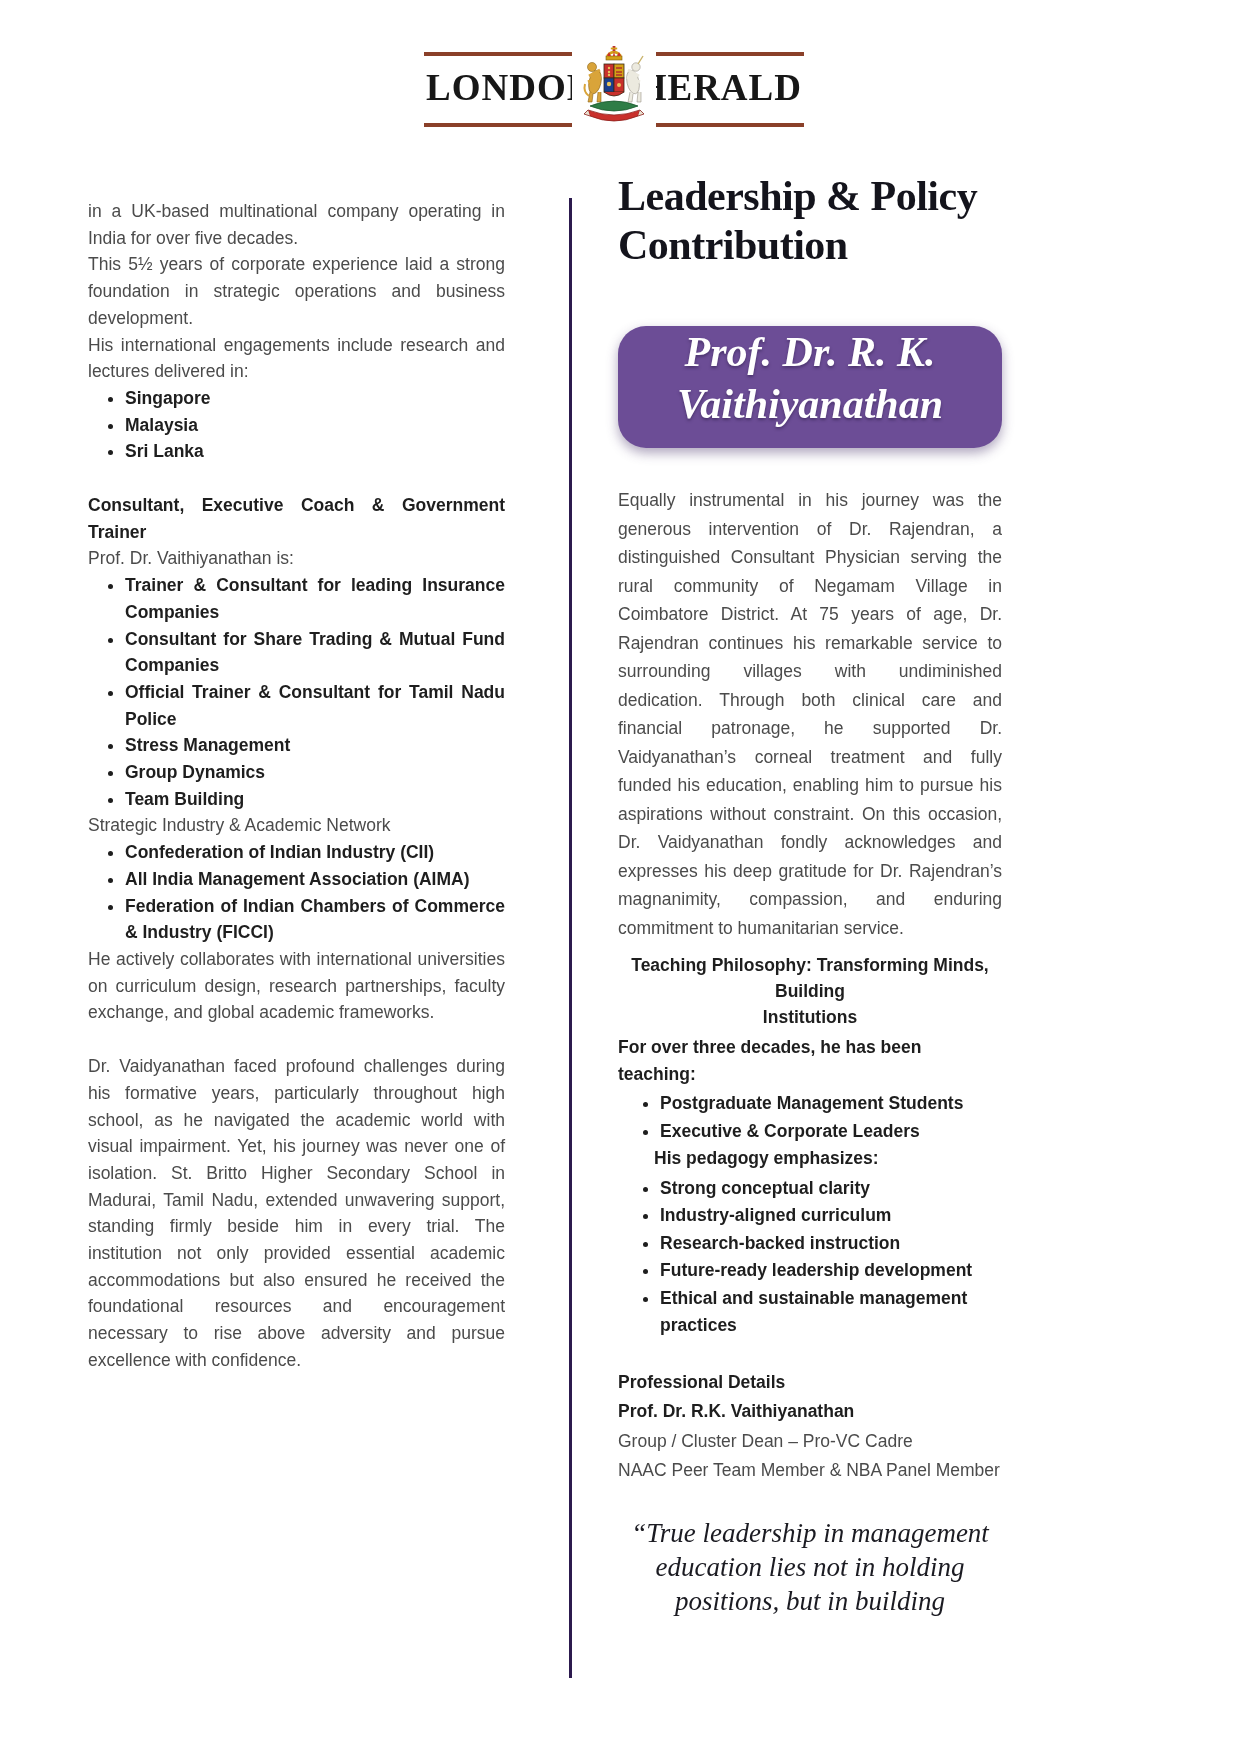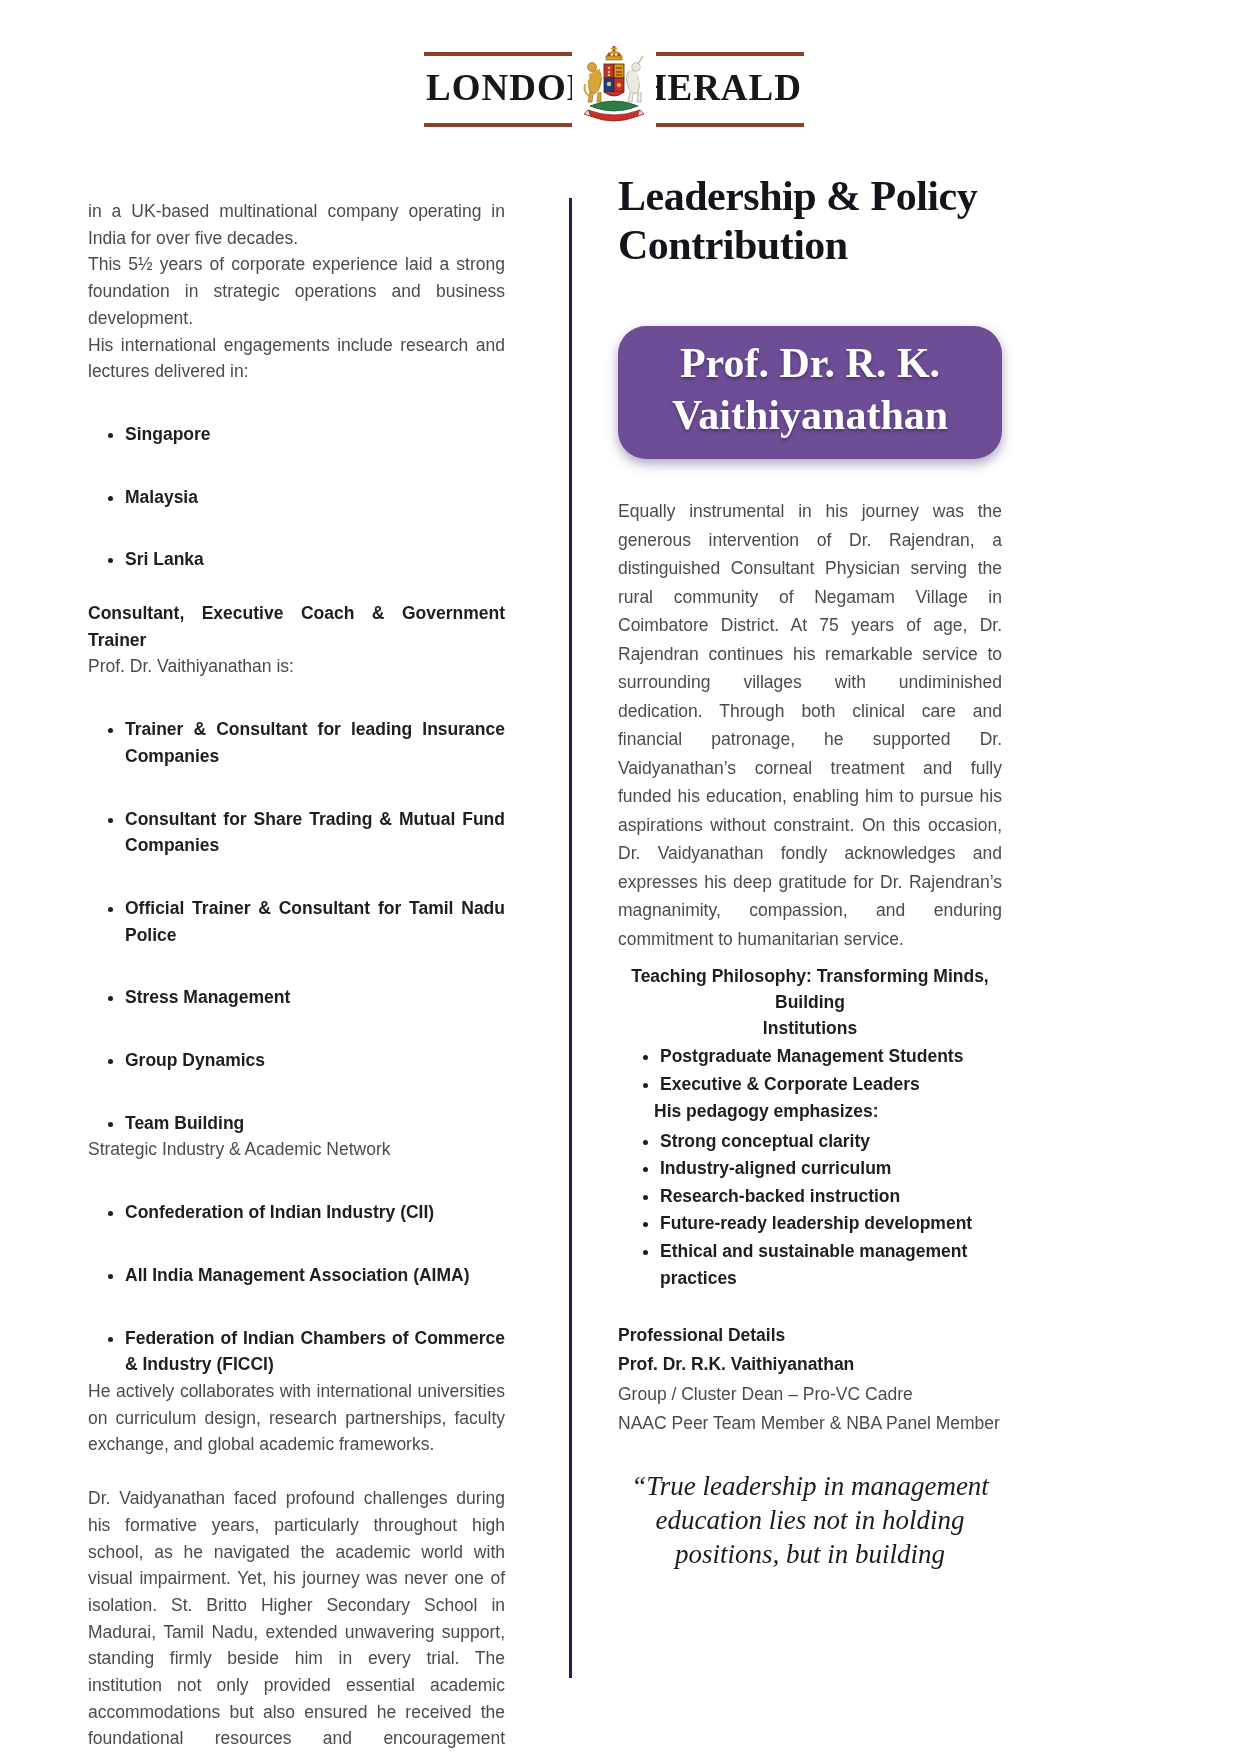--- a/index.html
+++ b/index.html
@@ -41,41 +41,42 @@
     background:#2c1a4e;
   }
 
   .col-left {
     position:absolute; left:88px; top:198px; width:417px;
     font-size:17.5px; line-height:26.7px;
     text-align:justify; color:#4b4b4b;
   }
   .col-left p { margin:0; }
   .col-left ul { margin:0; padding:0 0 0 37px; list-style:disc outside; }
-  .col-left li { font-weight:700; color:#1e1e1e; text-align:justify;margin-top:36px; }
+  .col-left li { font-weight:700; color:#1e1e1e; text-align:justify; }
   .bold-heading { font-weight:700; color:#1e1e1e; }
   .gap-line { height:27px; }
 
   .col-right {
     position:absolute; left:618px; top:172px; width:384px;
     font-size:17.5px; line-height:28.5px;
     color:#4b4b4b;
   }
   .headline {
     font-family:"Liberation Serif", serif;
     font-weight:700; font-size:42px; line-height:49px;
     color:#14141c; letter-spacing:-0.5px;
   }
   .name-banner {
     margin-top:56px;
     background:#6c4d96;
     border-radius:28px;
     box-shadow:0 5px 12px rgba(78,57,110,0.45);
-    padding:11px 8px 18px 8px;
+    padding:0 8px 18px 8px;
     text-align:center;
+    font-style:italic;
   }
   .name-banner div {
     font-family:"Liberation Serif", serif;
     font-weight:700; font-size:42px; line-height:52px;
     color:#ffffff;
     text-shadow:0 2px 3px rgba(40,25,65,0.5);
   }
   .col-right .body-par { margin:38px 0 0 0; text-align:justify; }
   .teach-heading { margin-top:10px; text-align:center; font-weight:700; color:#1e1e1e; line-height:26px; }
   .teach-intro { margin-top:4px; font-weight:700; color:#1e1e1e; line-height:27px; }
@@ -189,20 +190,21 @@
     <div>Vaithiyanathan</div>
   </div>
 
   <p class="body-par">Equally instrumental in his journey was the generous intervention of Dr. Rajendran, a distinguished Consultant Physician serving the rural community of Negamam Village in Coimbatore District. At 75 years of age, Dr. Rajendran continues his remarkable service to surrounding villages with undiminished dedication. Through both clinical care and financial patronage, he supported Dr. Vaidyanathan’s corneal treatment and fully funded his education, enabling him to pursue his aspirations without constraint. On this occasion, Dr. Vaidyanathan fondly acknowledges and expresses his deep gratitude for Dr. Rajendran’s magnanimity, compassion, and enduring commitment to humanitarian service.</p>
 
   <div class="teach-heading">
     <div>Teaching Philosophy: Transforming Minds, Building</div>
     <div>Institutions</div>
   </div>
 
+  <div class="teach-intro">For over three decades, he has been teaching:</div>
   <ul>
     <li>Postgraduate Management Students</li>
     <li>Executive &amp; Corporate Leaders</li>
   </ul>
   <div class="pedagogy-intro">His pedagogy emphasizes:</div>
   <ul>
     <li>Strong conceptual clarity</li>
     <li>Industry-aligned curriculum</li>
     <li>Research-backed instruction</li>
     <li>Future-ready leadership development</li>

